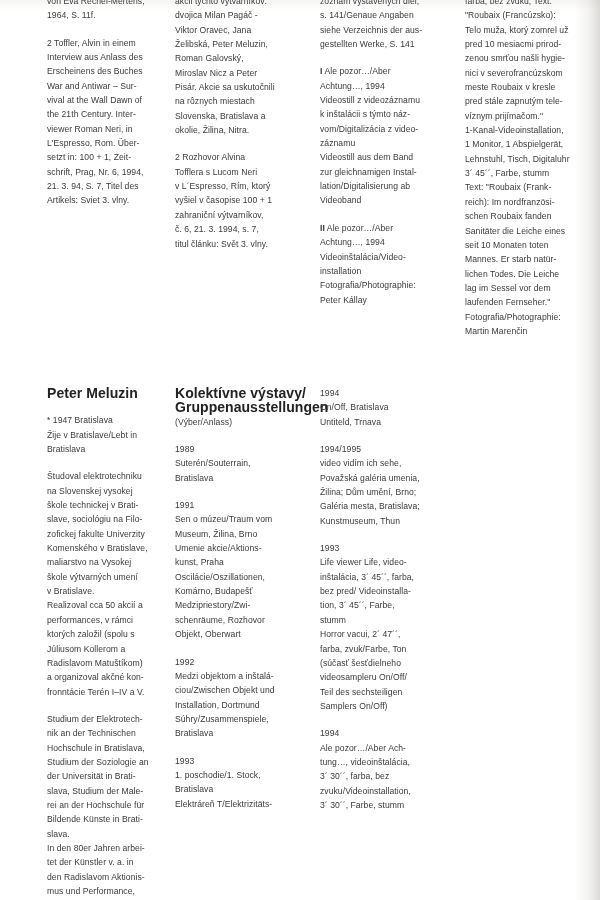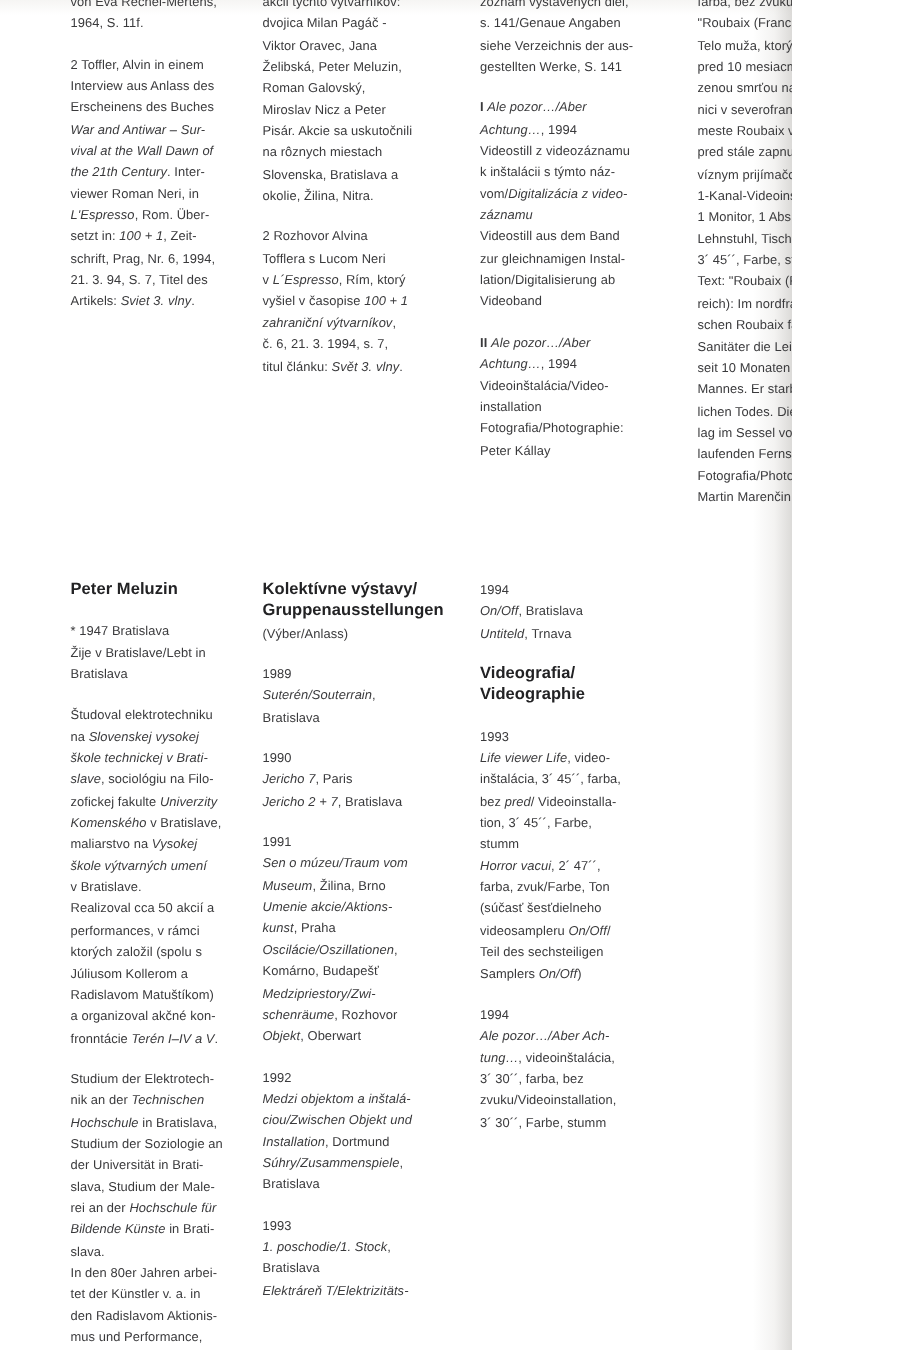--- a/index.html
+++ b/index.html
@@ -5,21 +5,21 @@
   html, body {
     margin: 0;
     padding: 0;
     background: #ffffff;
   }
   body {
     font-family: "Liberation Sans", sans-serif;
   }
   .page {
     position: relative;
-    width: 528px;
+    width: 600px;
     height: 900px;
     background: #ffffff;
     overflow: hidden;
     box-sizing: border-box;
   }
   
   .scan-edge-right {
     position: absolute;
     top: 0;
     right: 0;
@@ -73,31 +73,31 @@
     line-height: 14.35px;
     color: #ララ;
     color: #3a3a3c;
     letter-spacing: 0.05px;
     margin: 0 0 13px 0;
     white-space: pre-line;
   }
   .blk:last-child { margin-bottom: 0; }
 
   .hd {
-    font-size: 11px;
+    font-size: 14px;
     line-height: 14.35px;
     font-weight: bold;
     color: #222224;
     margin: 0 0 13px 0;
     white-space: pre-line;
     letter-spacing: 0.05px;
   }
   .hd.nogap { margin-bottom: 0; }
 
-  .it { font-style: italic; }
+  .it { }
   .bd { font-weight: bold; }
 </style>
 </head>
 <body>
 
 <div class="page">
 
   <div class="scan-edge-top"></div>
   <div class="scan-edge-right"></div>
 
@@ -223,23 +223,20 @@
 den Radislavom Aktionis-
 mus und Performance,</span></p>
       </div>
     <div class="col col-2">
         <p class="hd nogap"><span class="bd">Kolektívne výstavy/
 Gruppenausstellungen</span></p>
         <p class="blk"><span>(Výber/Anlass)</span></p>
         <p class="blk"><span>1989
 </span><span class="it">Suterén/Souterrain</span><span>,
 Bratislava</span></p>
-        <p class="blk"><span>1990
-</span><span class="it">Jericho 7</span><span>, Paris
-</span><span class="it">Jericho 2 + 7</span><span>, Bratislava</span></p>
         <p class="blk"><span>1991
 </span><span class="it">Sen o múzeu/Traum vom
 Museum</span><span>, Žilina, Brno
 </span><span class="it">Umenie akcie/Aktions-
 kunst</span><span>, Praha
 </span><span class="it">Oscilácie/Oszillationen</span><span>,
 Komárno, Budapešť
 </span><span class="it">Medzipriestory/Zwi-
 schenräume</span><span>, Rozhovor
 </span><span class="it">Objekt</span><span>, Oberwart</span></p>
@@ -251,22 +248,26 @@
 Bratislava</span></p>
         <p class="blk"><span>1993
 </span><span class="it">1. poschodie/1. Stock</span><span>,
 Bratislava
 </span><span class="it">Elektráreň T/Elektrizitäts-</span></p>
       </div>
     <div class="col col-3">
         <p class="blk"><span>1994
 </span><span class="it">On/Off</span><span>, Bratislava
 </span><span class="it">Untiteld</span><span>, Trnava</span></p>
-        <p class="hd"><span class="bd">Videografia/
-Videographie</span></p>
+        <p class="blk"><span>1994/1995
+</span><span class="it">video vidím ich sehe</span><span>,
+Považská galéria umenia,
+Žilina; Dům umění, Brno;
+Galéria mesta, Bratislava;
+Kunstmuseum, Thun</span></p>
         <p class="blk"><span>1993
 </span><span class="it">Life viewer Life</span><span>, video-
 inštalácia, 3´ 45´´, farba,
 bez </span><span class="it">pred</span><span>/ Videoinstalla-
 tion, 3´ 45´´, Farbe,
 stumm
 </span><span class="it">Horror vacui</span><span>, 2´ 47´´,
 farba, zvuk/Farbe, Ton
 (súčasť šesťdielneho
 videosampleru </span><span class="it">On/Off</span><span>/

